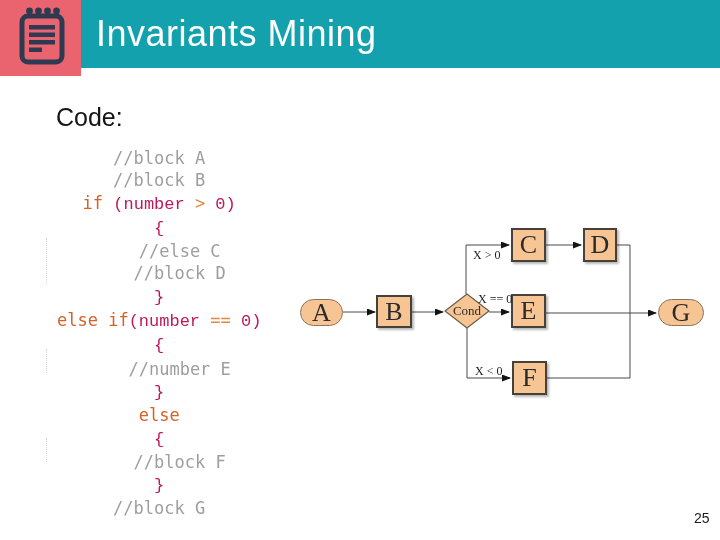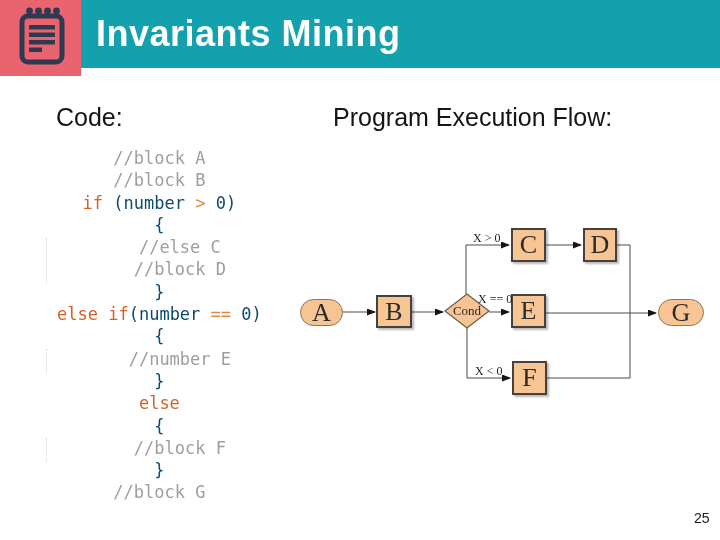--- a/index.html
+++ b/index.html
@@ -12,41 +12,41 @@
   .header-bar {
     position:absolute; left:0; top:0; width:720px; height:68px;
     background:#13A1AD;
   }
   .icon-box {
     position:absolute; left:0; top:0; width:81px; height:76px;
     background:#E9646E; display:flex; align-items:center; justify-content:center;
   }
   .slide-title {
     position:absolute; left:96px; top:13px;
-    font-size:36px; font-weight:bold; color:#FDFEFE; letter-spacing:0.5px;
+    font-size:36px; font-weight:normal; color:#FDFEFE; letter-spacing:0.5px;
     font-family:"Liberation Sans", sans-serif;
   }
   
   .heading {
     position:absolute; font-size:25px; color:#151515;
     font-family:"Liberation Sans", sans-serif;
   }
   .heading.code-h { left:56px; top:103px; }
   .heading.flow-h { left:333px; top:103px; }
   
   #code-block {
     position:absolute; left:57px; top:147px;
     font-family:"DejaVu Sans Mono", monospace;
     font-size:17px; line-height:22.3px;
   }
   .code-line { white-space:pre;text-align:center; }
   .tok-comment  { color:#9E9E9E; }
   .tok-keyword  { color:#D4622A; }
   .tok-operator { color:#DE8A45; }
-  .tok-plain    { color:#0c4a6e; }
+  .tok-plain    { color:#be185d;font-family:Liberation Mono, monospace; }
   .indent-guide {
     position:absolute; width:0; border-left:1px dotted #D4D4D4;
   }
   
   #diagram { position:absolute; left:295px; top:215px; width:420px; height:195px; }
   #edges-svg { position:absolute; left:0; top:0; }
   .flow-node {
     position:absolute; background:#F7C494;
     display:flex; align-items:center; justify-content:center;
     font-family:"Liberation Serif", serif; font-size:26px; color:#2B2B2B;
@@ -97,21 +97,20 @@
           <rect x="15" y="34" width="26" height="4.5"></rect>
           <rect x="15" y="41.5" width="13" height="4.5"></rect>
         </g>
       </svg>
     </span>
   </div>
 
   <div class="slide-title">Invariants Mining</div>
 
   <div class="heading code-h">Code:</div>
-  <div class="heading flow-h">Program Execution Flow:</div>
 
   <div id="code-block">
       <div class="code-line"><span class="tok-comment">//block A</span></div>
       <div class="code-line"><span class="tok-comment">//block B</span></div>
       <div class="code-line"><span class="tok-keyword">if</span><span class="tok-plain"> (number </span><span class="tok-operator">&gt;</span><span class="tok-plain"> 0)</span></div>
       <div class="code-line"><span class="tok-plain">{</span></div>
       <div class="code-line"><span class="tok-comment">    //else C</span></div>
       <div class="code-line"><span class="tok-comment">    //block D</span></div>
       <div class="code-line"><span class="tok-plain">}</span></div>
       <div class="code-line"><span class="tok-keyword">else</span><span class="tok-plain"> </span><span class="tok-keyword">if</span><span class="tok-plain">(number </span><span class="tok-operator">==</span><span class="tok-plain"> 0)</span></div>
@@ -148,20 +147,20 @@
         <polygon points="172,79 194,96 172,113 150,96" fill="#F7C494" stroke="#6B5B48" stroke-width="1.2"></polygon>
       </svg>
   <div class="flow-node shape-stadium" style="left: 5px; top: 84px; width: 43px; height: 27px;">A</div>
       <div class="flow-node shape-rect" style="left: 81px; top: 80px; width: 36px; height: 33px;">B</div>
       <div class="diamond-label" style="left: 150px; top: 79px; width: 44px; height: 34px; text-align: center;">Cond</div>
       <div class="flow-node shape-rect" style="left: 216px; top: 13px; width: 35px; height: 34px;">C</div>
       <div class="flow-node shape-rect" style="left: 288px; top: 13px; width: 34px; height: 34px;">D</div>
       <div class="flow-node shape-rect" style="left: 216px; top: 79px; width: 35px; height: 34px;">E</div>
       <div class="flow-node shape-rect" style="left: 217px; top: 146px; width: 35px; height: 34px;">F</div>
       <div class="flow-node shape-stadium" style="left: 363px; top: 84px; width: 46px; height: 27px;">G</div>
-      <div class="edge-label" style="left: 178px; top: 17px;">X &gt; 0</div>
+      <div class="edge-label" style="left: 178px; top: 34px;">X &gt; 0</div>
       <div class="edge-label" style="left: 183px; top: 78px;">X == 0</div>
       <div class="edge-label" style="left: 180px; top: 150px;">X &lt; 0</div>
     </div>
 
   <div class="page-number">25</div>
 
 </div>
 
 </body></html>

